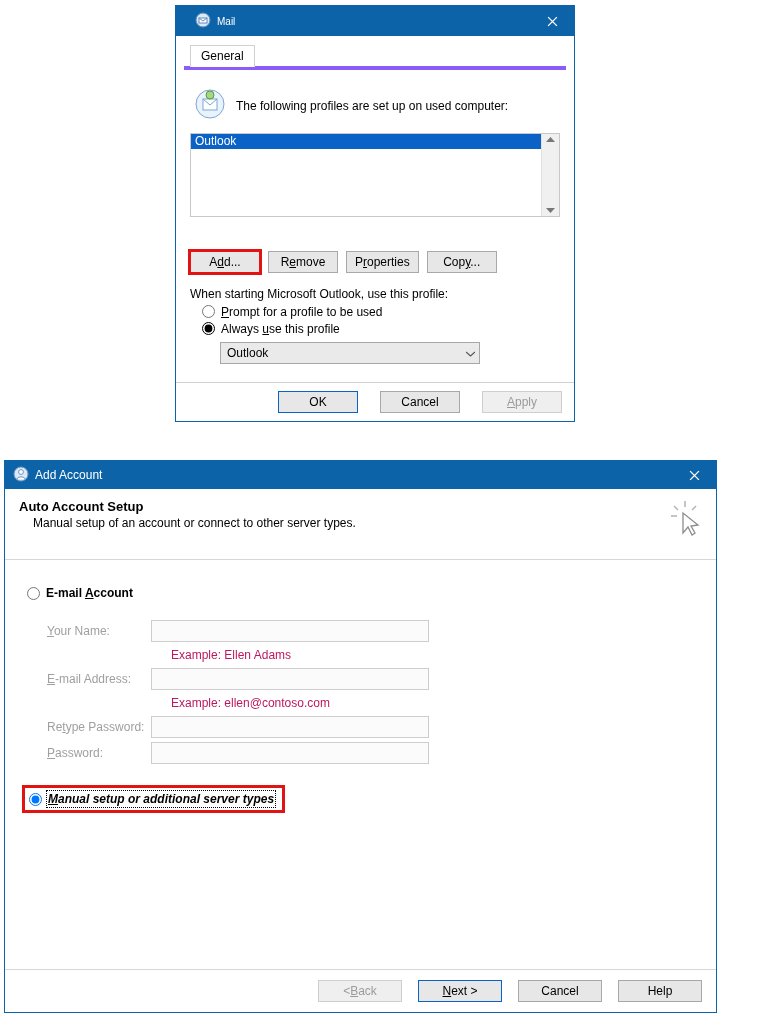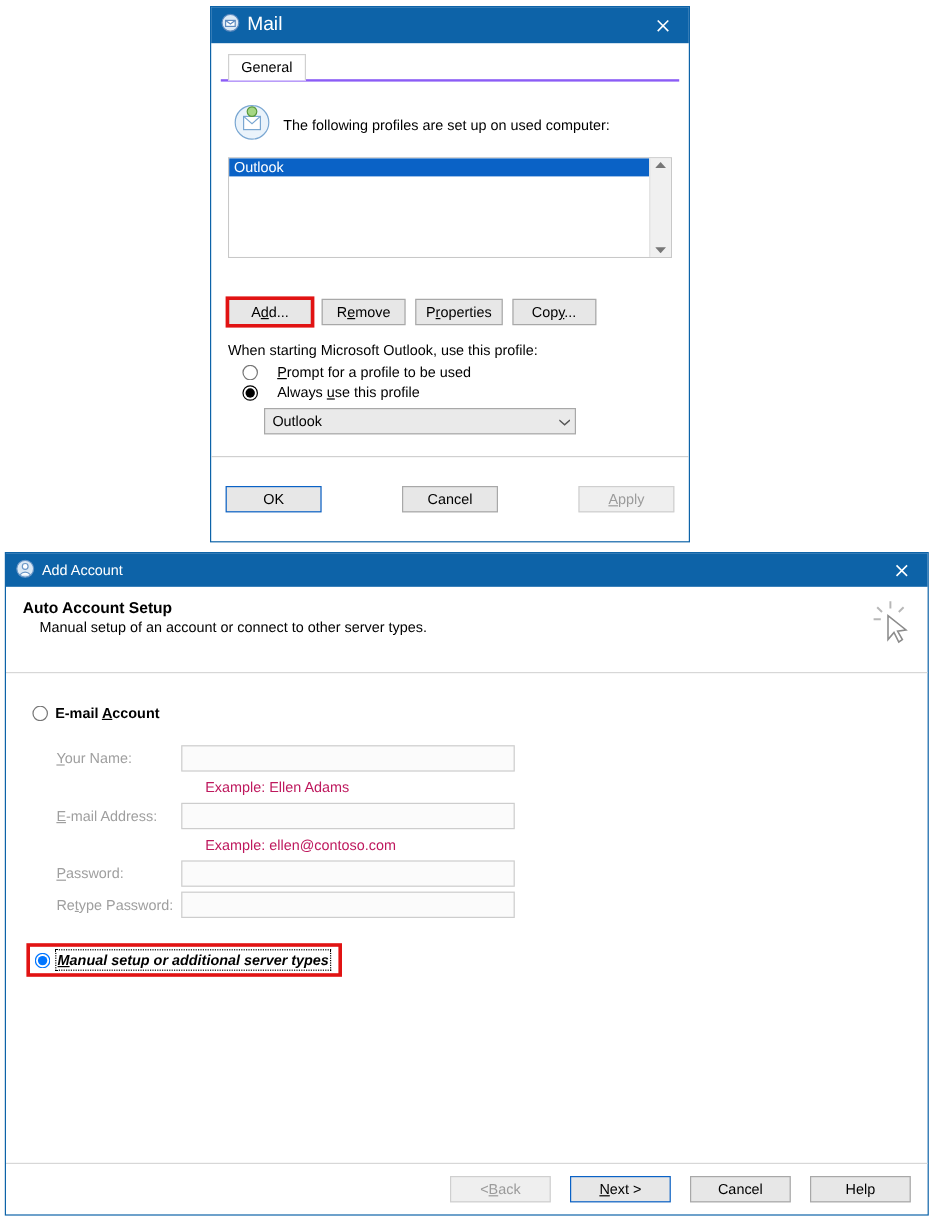--- a/index.html
+++ b/index.html
@@ -5,31 +5,31 @@
   * { box-sizing: border-box; font-family: "Segoe UI", Tahoma, sans-serif; }
   body { margin: 0; background: #fff; width: 778px; height: 1020px; position: relative; }
 
   
   .mail-dialog {
     position: absolute; left: 175px; top: 5px; width: 400px;
     border: 1px solid #0d63a8; background: #fff;
   }
   .titlebar {
     height: 30px; background: #0d63a8; display: flex; align-items: center;
-    color: #fff; font-size: 16px; padding: 0 2px 0 8px;
+    color: #fff; font-size: 10px; padding: 0 2px 0 19px;
   }
   .titlebar .title-icon { margin-right: 6px; }
   .titlebar .title-text { flex: 1; }
   .titlebar .close {
     width: 40px; height: 24px; display: flex; align-items: center;
     justify-content: center; cursor: default;
   }
   .titlebar .close svg { stroke: #fff; }
 
-  .tabs-row { padding: 4px 6px 0 6px; border-bottom: 2px solid #8b5cf6; margin: 4px 8px 0 8px; }
+  .tabs-row { padding: 4px 6px 0 6px; border-bottom: 4px solid #8b5cf6; margin: 4px 8px 0 8px; }
   .tab {
     display: inline-block; padding: 3px 10px; font-size: 12px;
     border: 1px solid #d0d0d0; border-bottom: 1px solid #fff;
     background: #fff; position: relative; top: 1px;
   }
 
   .mail-body { padding: 14px 14px 18px 14px; font-size: 12px; color: #000; }
 
   .info-row { display: flex; align-items: center; gap: 10px; margin: 4px 4px 10px 4px; }
 
@@ -52,38 +52,38 @@
   .win-btn {
     height: 22px; min-width: 70px; padding: 0 8px; font-size: 12px;
     background: #e7e7e7; border: 1px solid #a8a8a8; cursor: default;
     display: inline-flex; align-items: center; justify-content: center;
   }
   .win-btn .u { text-decoration: underline; }
   .win-btn:disabled { color: #9b9b9b; border-color: #cfcfcf; background:#efefef; }
   .win-btn.default { border: 1px solid #0a62c6; background:#e7e7e7; }
   .win-btn.red-focus { outline: 3px solid #e11313; outline-offset: -1px; }
 
-  .radio-row { display: flex; align-items: center; gap: 16px; margin: 3px 0 3px 12px; font-size: 12px; }
+  .radio-row { display: flex; gap: 6px; margin: 3px 0 3px 12px; font-size: 12px; }
   .radio-row input[type=radio] { accent-color:#000; }
 
   .combo {
     display: flex; justify-content: space-between; align-items: center;
     height: 22px; border: 1px solid #a8a8a8; background: #eaeaea;
     font-size: 12px; padding-left: 6px; margin: 6px 0 0 30px; width: 260px;
   }
   .combo .chev { width: 18px; text-align: center; }
 
   .mail-footer {
-    border-top: 1px solid #d0d0d0; padding: 24px 12px; display: flex;
-    justify-content: space-between; gap: 10px;
+    border-top: 1px solid #d0d0d0; padding: 8px 12px; display: flex;
+    justify-content: flex-end; gap: 22px;
   }
 
   
   .add-dialog {
-    position: absolute; left: 4px; top: 460px; width: 770px; height: 553px;
+    position: absolute; left: 4px; top: 460px; width: 713px; height: 553px;
     border: 1px solid #0d63a8; background: #fff;
   }
   .add-titlebar {
     height: 28px; background: #0d63a8; display: flex; align-items: center;
     color: #fff; font-size: 12px; padding: 0 2px 0 8px;
   }
   .add-titlebar .title-text { flex: 1; }
 
   .add-header {
     padding: 10px 14px 18px 14px; border-bottom: 1px solid #d7d7d7;
@@ -275,25 +275,25 @@
     </div>
     <div class="hint">Example: Ellen Adams</div>
 
     <div class="field-row">
       <label><span class="u">E</span>-mail Address:</label>
       <input type="text" disabled="" style="">
     </div>
     <div class="hint">Example: ellen@contoso.com</div>
 
     <div class="field-row">
+      <label>Re<span class="u">t</span>ype Password:</label>
+      <input type="password" disabled="" style="">
+    </div>
+    <div class="field-row">
       <label><span class="u">P</span>assword:</label>
-      <input type="password" disabled="" style="">
-    </div>
-    <div class="field-row">
-      <label>Re<span class="u">t</span>ype Password:</label>
       <input type="password" disabled="" style="">
     </div>
 
     <div class="opt-manual red-box">
       <input type="radio" name="setup" checked="" style="">
       <span class="txt"><span class="u" style="text-decoration:underline;">M</span>anual setup or additional server types</span>
     </div>
   </div>
 
   <div class="add-footer">

